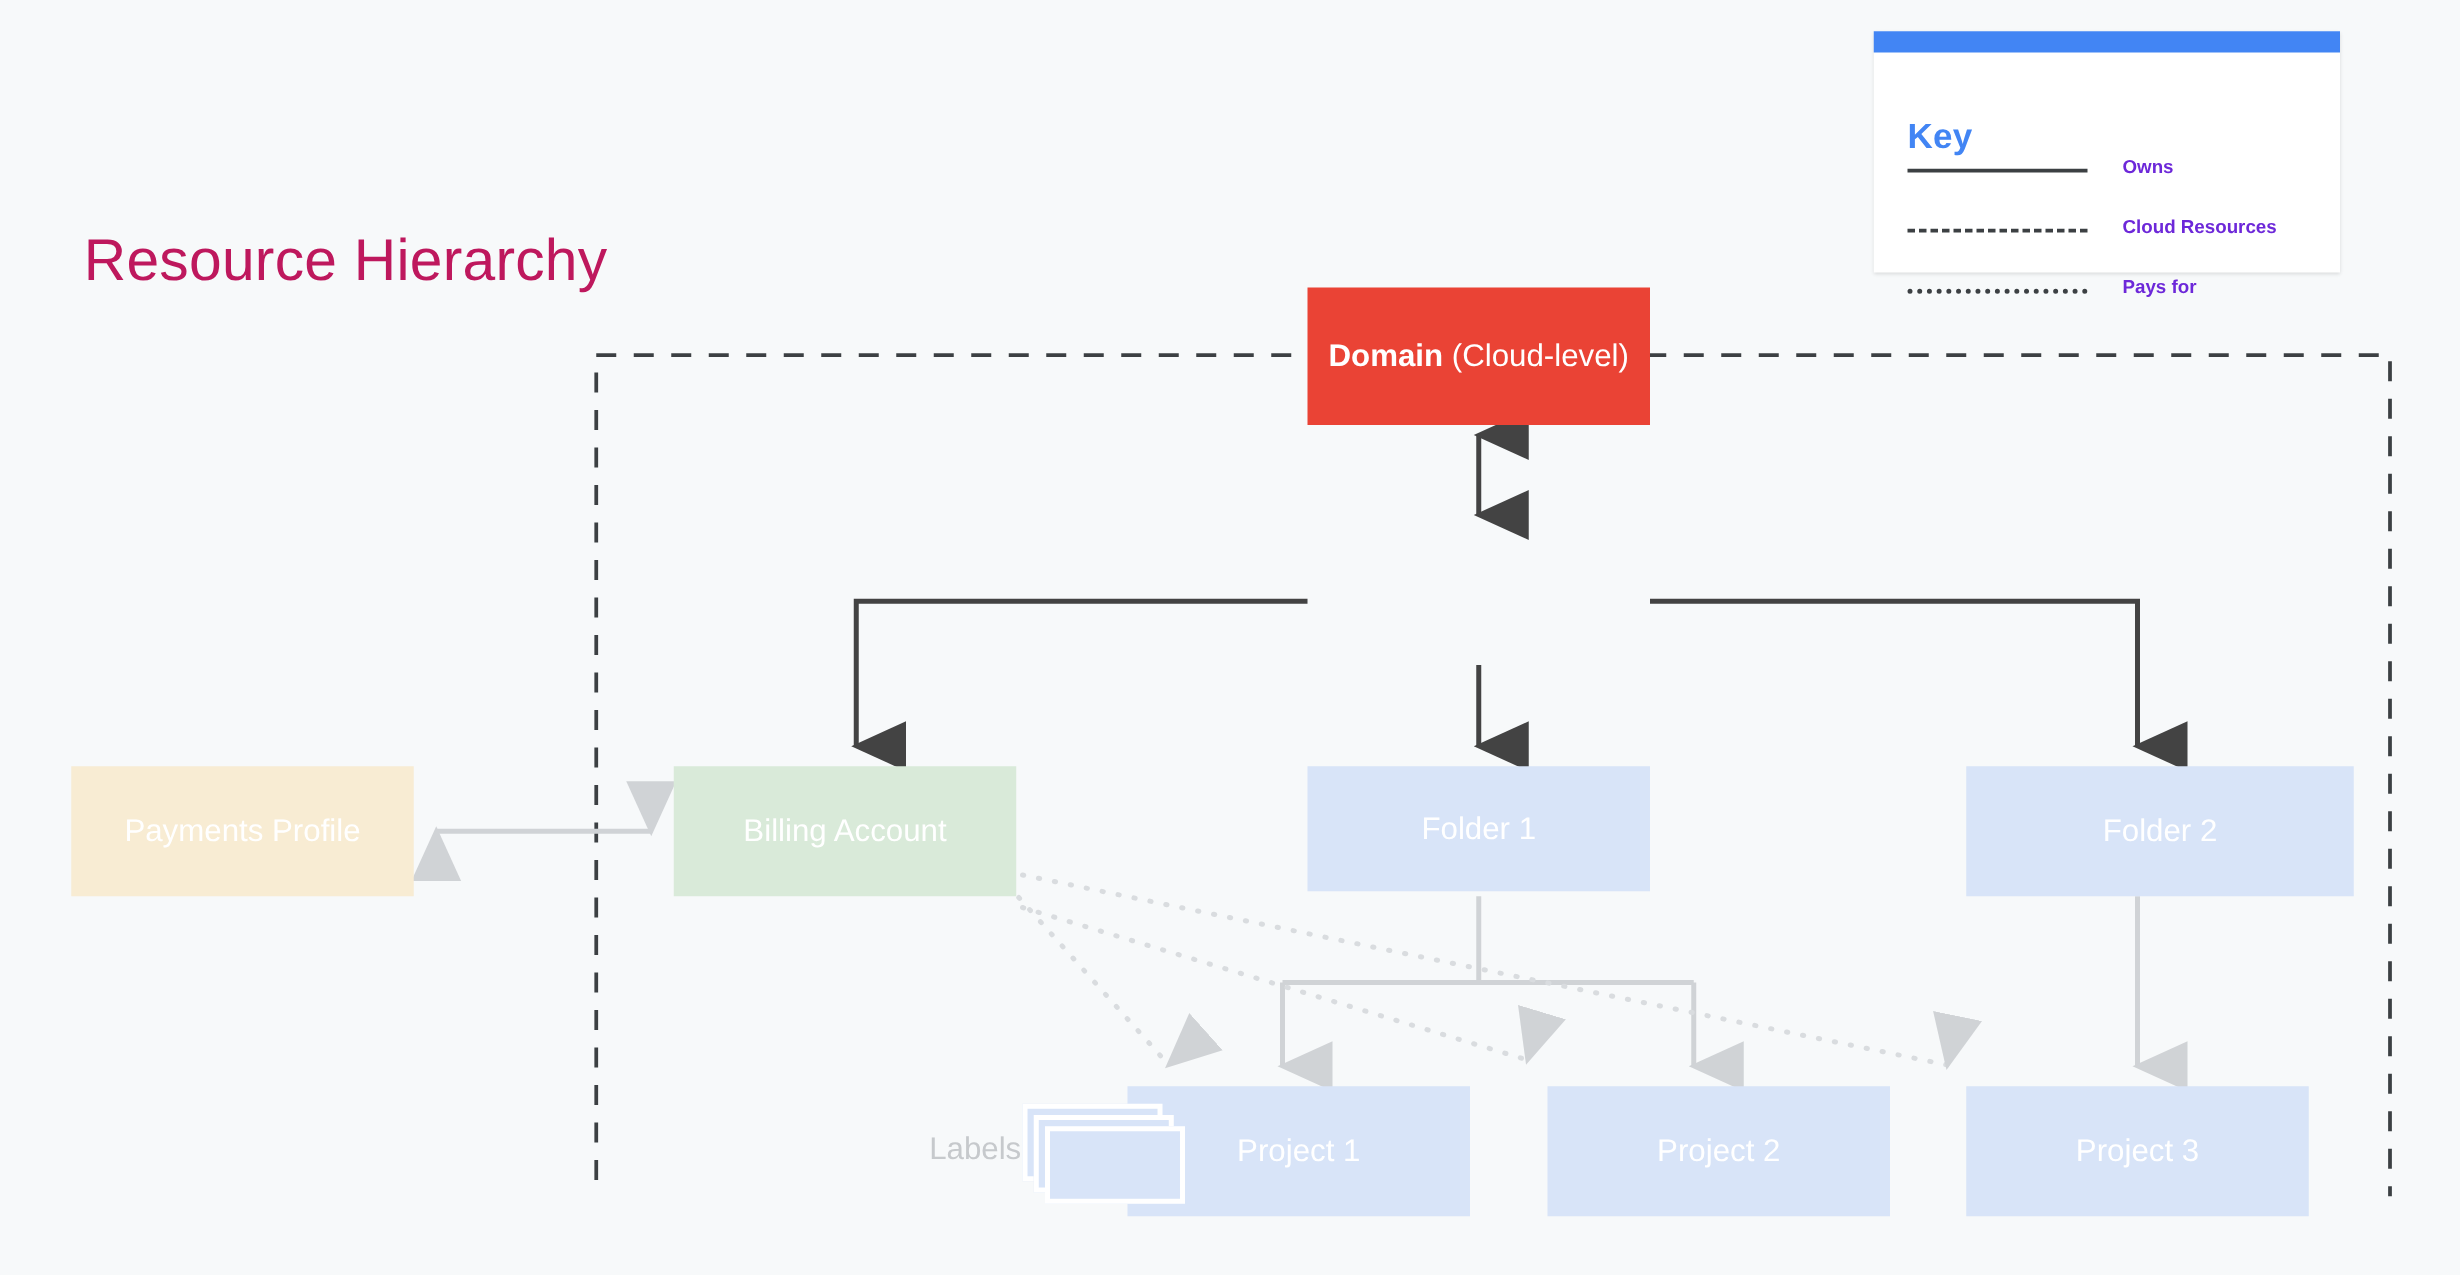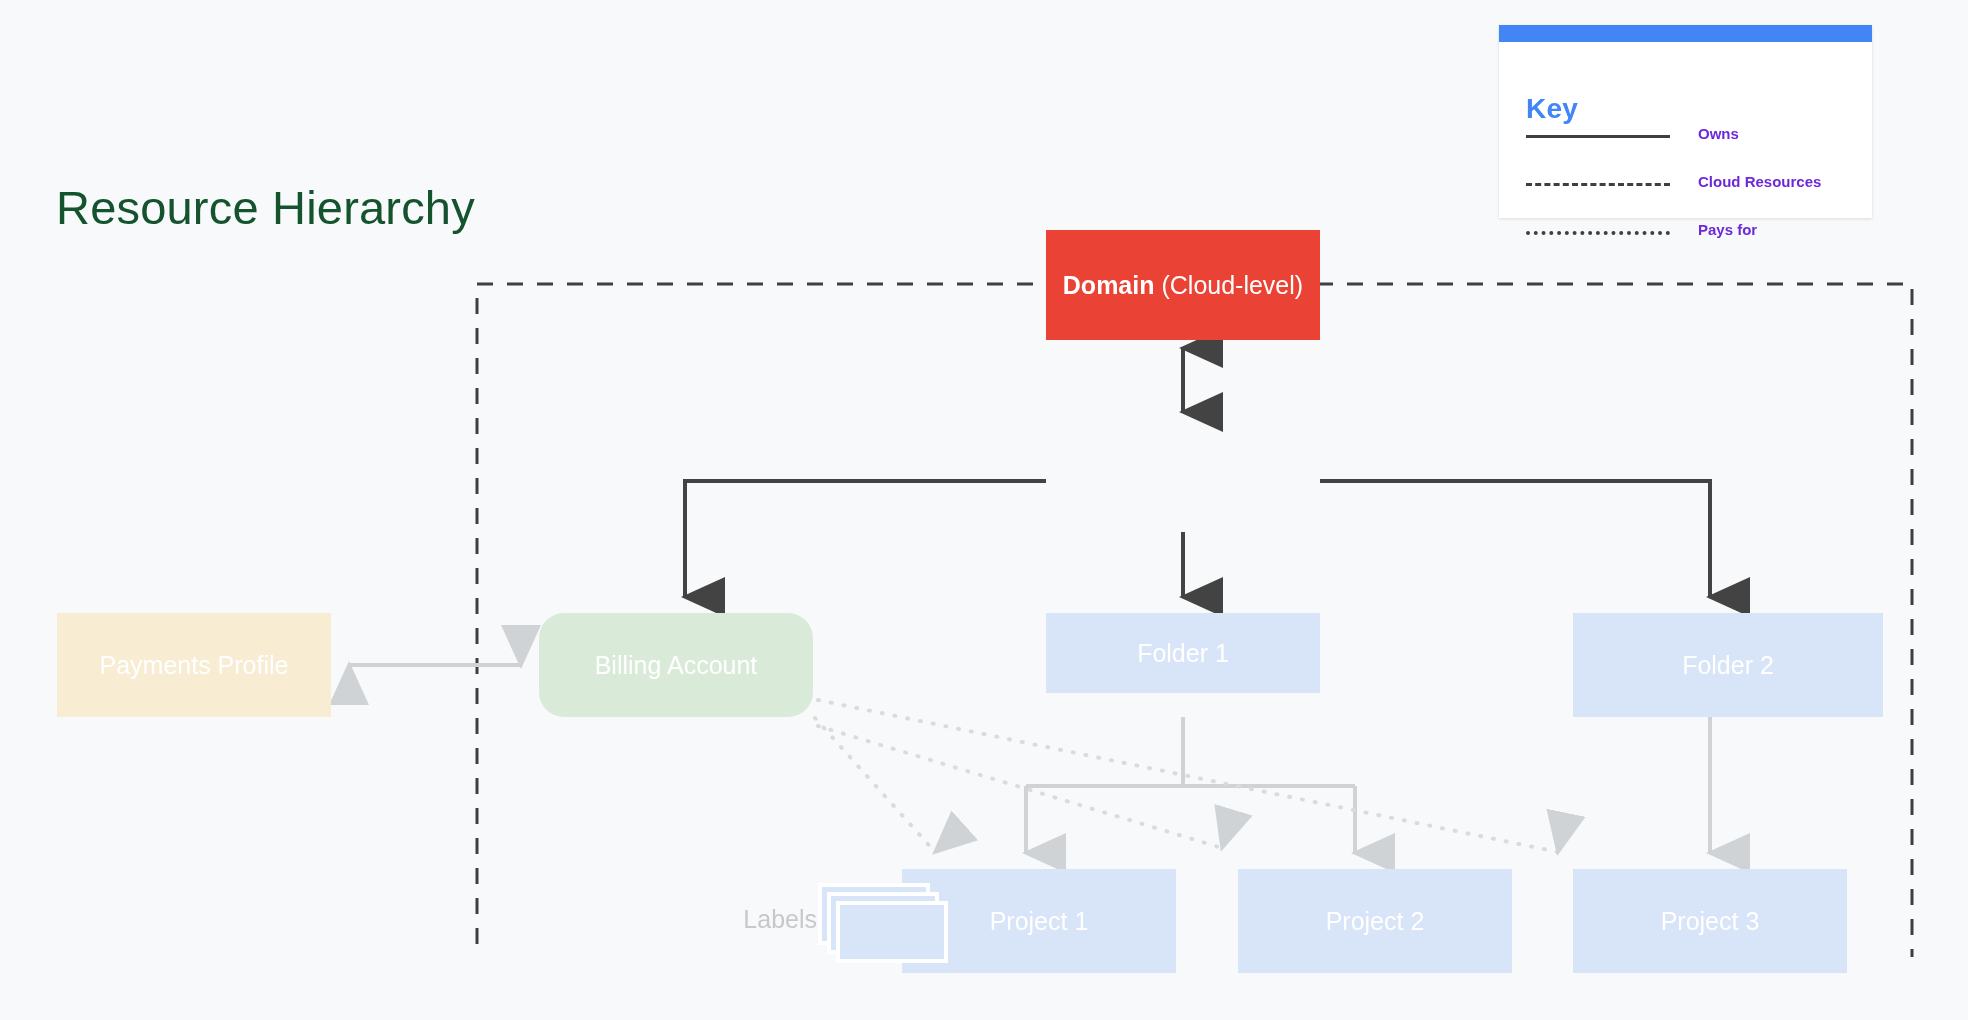--- a/index.html
+++ b/index.html
@@ -7,49 +7,49 @@
     width:1968px;height:1020px;
     background:#F7F9FA;
     font-family:"Liberation Sans", sans-serif;
     overflow:hidden;
     position:relative;
   }
   #stage{position:absolute;inset:0;}
 
   
   .title{
-    position:absolute;left:56px;top:180px;
-    font-size:47px;font-weight:400;color:#14532d;
+    position:absolute;left:67px;top:180px;
+    font-size:47px;font-weight:400;color:#be185d;
     letter-spacing:.2px;white-space:nowrap;
   }
 
   
   #wires{position:absolute;left:0;top:0;width:1968px;height:1020px;pointer-events:none;}
 
   
   .node{
     position:absolute;display:flex;align-items:center;justify-content:center;
     box-sizing:border-box;text-align:center;line-height:1.15;
   }
   .node .lbl{display:block;}
 
   .node.red{background:#EA4335;color:#FFFFFF;font-size:25px;}
   .node.red b{font-weight:700;}
   .node.red span.reg{font-weight:400;}
 
-  .node.green{background:#D9EAD9;color:#FFFFFF;font-size:25px;font-weight:400;border-radius:25px;}
+  .node.green{background:#D9EAD9;color:#FFFFFF;font-size:25px;font-weight:400;}
   .node.beige{background:#F8ECD3;color:#FFFFFF;font-size:25px;font-weight:400;align-items:center;}
   .node.blue{background:#D8E4F8;color:#FFFFFF;font-size:25px;font-weight:400;}
 
   
   #n-domain      {left:1046px;top:230px;width:274px;height:110px;text-align:right;}
   #n-org         {left:1046px;top:420px;width:274px;height:112px;}
   #n-payments    {left: 57px; top:613px;width:274px;height:104px;}
   #n-billing     {left:539px; top:613px;width:274px;height:104px;}
-  #n-folder1     {left:1046px;top:613px;width:274px;height:80px;}
+  #n-folder1     {left:1046px;top:613px;width:274px;height:100px;}
   #n-folder2     {left:1573px;top:613px;width:310px;height:104px;}
   #n-project1    {left:902px; top:869px;width:274px;height:104px;}
   #n-project2    {left:1238px;top:869px;width:274px;height:104px;}
   #n-project3    {left:1573px;top:869px;width:274px;height:104px;}
 
   
   .labels-text{
     position:absolute;left:707px;top:905px;width:110px;
     font-size:25px;color:#C6C9CC;text-align:right;
   }

